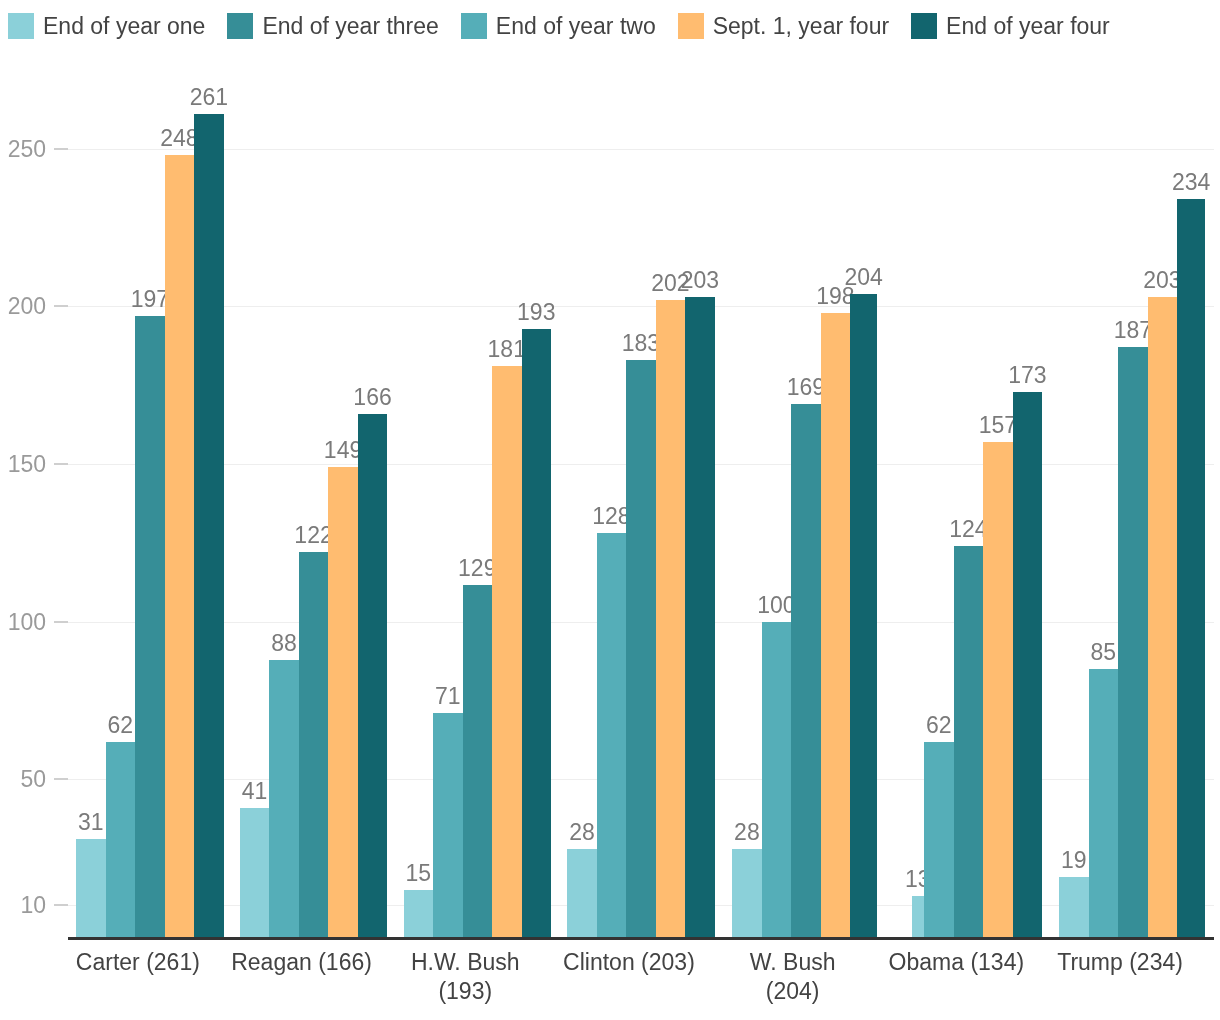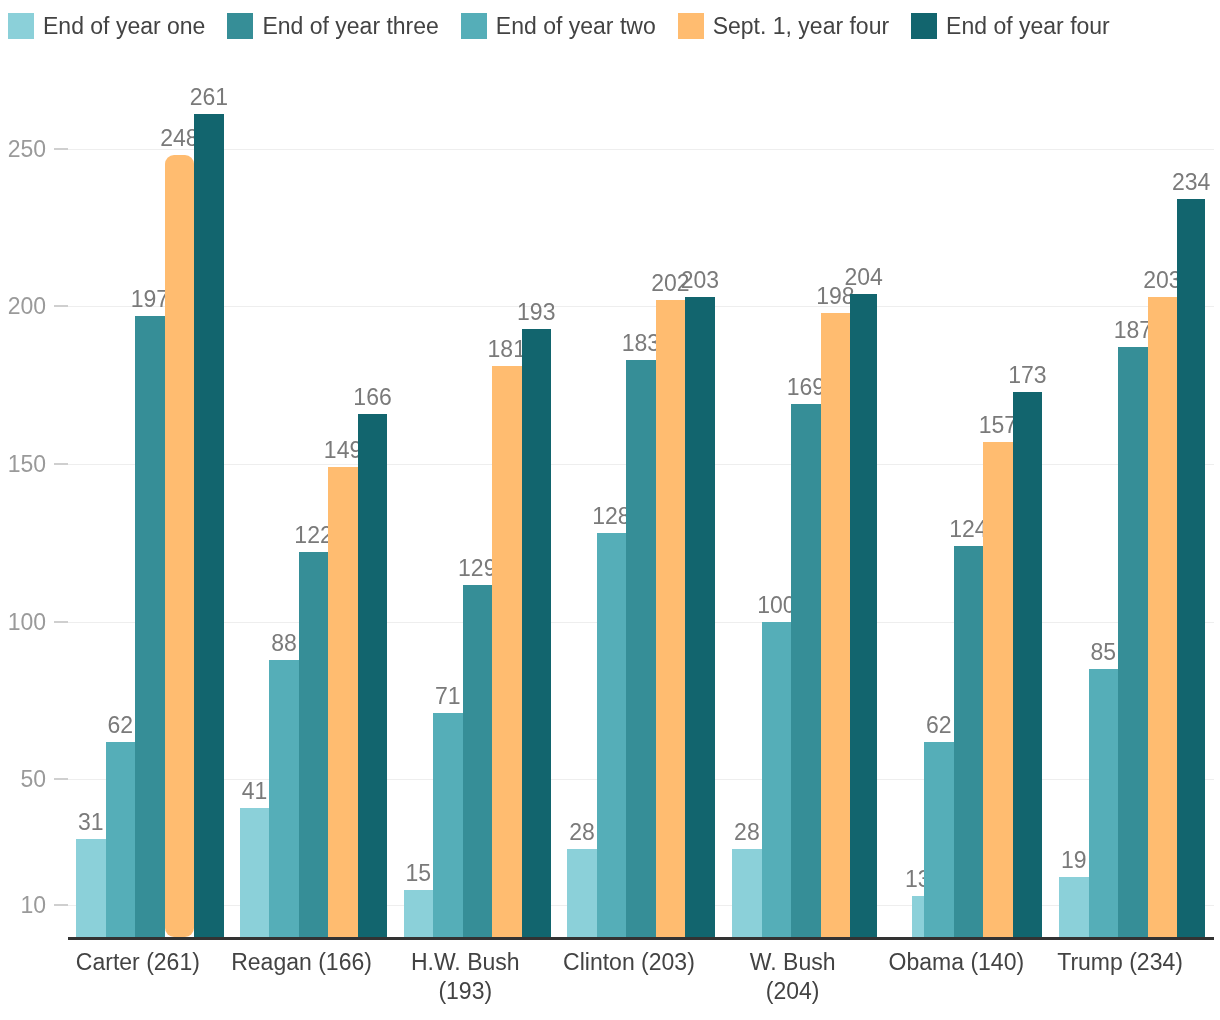--- a/index.html
+++ b/index.html
@@ -217,21 +217,21 @@
             <div class="bar" title="End of year two — Carter (261): 62" style="height: 195.469px; background: rgb(85, 174, 184);">
               <span class="bar-value">62</span>
             </div>
           </div>
           <div class="bar-wrap" style="width: 29.5px;">
             <div class="bar" title="End of year three — Carter (261): 197" style="height: 621.087px; background: rgb(54, 142, 151);">
               <span class="bar-value">197</span>
             </div>
           </div>
           <div class="bar-wrap" style="width: 29.5px;">
-            <div class="bar" title="Sept. 1, year four — Carter (261): 248" style="height: 781.876px; background: rgb(255, 188, 112); border-radius: 9px;">
+            <div class="bar" title="Sept. 1, year four — Carter (261): 248" style="height: 781.876px; background: rgb(255, 188, 112);">
               <span class="bar-value">248</span>
             </div>
           </div>
           <div class="bar-wrap" style="width: 29.5px;">
             <div class="bar" title="End of year four — Carter (261): 261" style="height: 822.862px; background: rgb(18, 101, 110);">
               <span class="bar-value">261</span>
             </div>
           </div>
         </div>
         <div class="group" style="width: 163.714px;">
@@ -411,20 +411,20 @@
         <div>(193)</div>
       </div>
       <div class="xlabel" style="width: 163.714px;">
         <div>Clinton (203)</div>
       </div>
       <div class="xlabel" style="width: 163.714px;">
         <div>W. Bush</div>
         <div>(204)</div>
       </div>
       <div class="xlabel" style="width: 163.714px;">
-        <div>Obama (140)</div>
+        <div>Obama (134)</div>
       </div>
       <div class="xlabel" style="width: 163.714px;">
         <div>Trump (234)</div>
       </div>
     </div>
 
 </div>
 
 </body></html>

